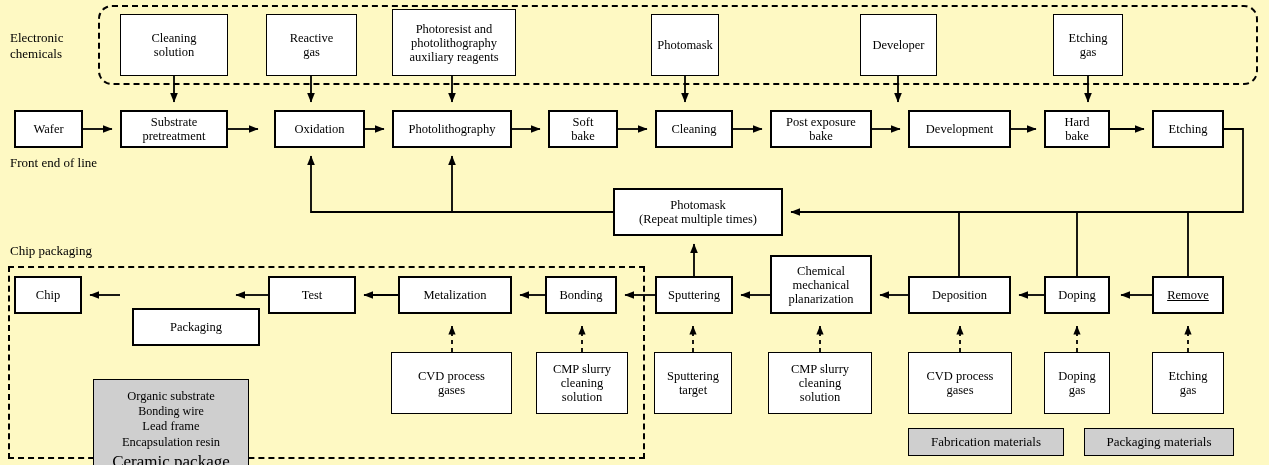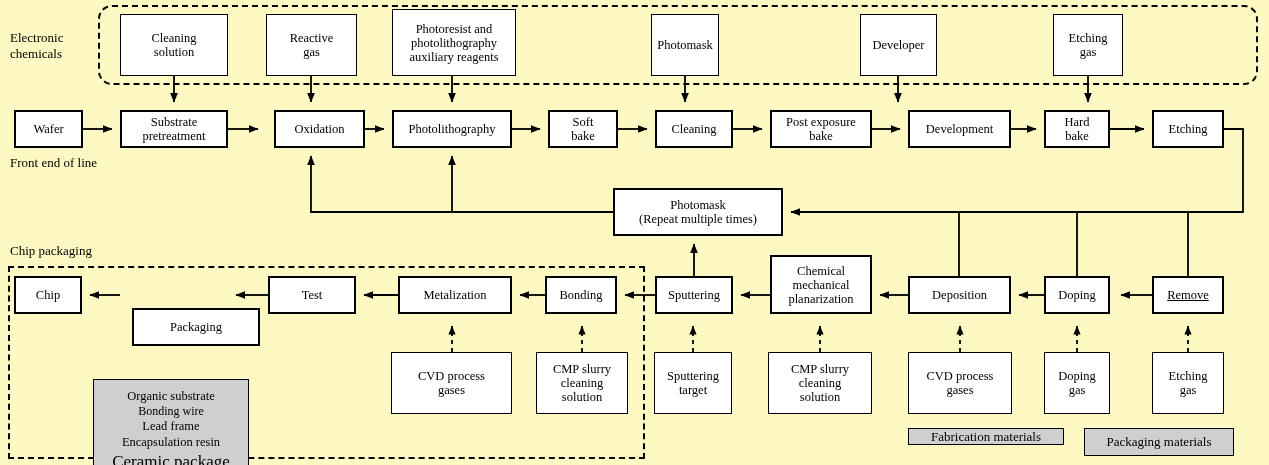--- a/index.html
+++ b/index.html
@@ -222,20 +222,20 @@
 gas</span>
       </div>
       <div class="node shaded" style="left: 93px; top: 336px; width: 156px; height: 118px; flex-direction: column; justify-content: center;">
         <div style="font-size: 12.5px; line-height: 1.25;">Organic substrate</div>
         <div style="font-size: 12px; line-height: 1.25;">Bonding wire</div>
         <div style="font-size: 12.5px; line-height: 1.25;">Lead frame</div>
         <div style="font-size: 12.5px; line-height: 1.25;">Encapsulation resin</div>
         <div style="font-size: 17px; line-height: 1.25;">Ceramic package</div>
         <div style="font-size: 12.5px; line-height: 1.25;">Die attach material</div>
       </div>
-      <div class="legend" style="left: 908px; top: 428px; width: 156px; height: 17px;">
+      <div class="legend" style="left: 908px; top: 428px; width: 156px; height: 28px;">
         <span>Fabrication materials</span>
       </div>
       <div class="legend" style="left: 1084px; top: 428px; width: 150px; height: 28px;">
         <span>Packaging materials</span>
       </div>
     </div>
 </div>
 
 </body></html>

